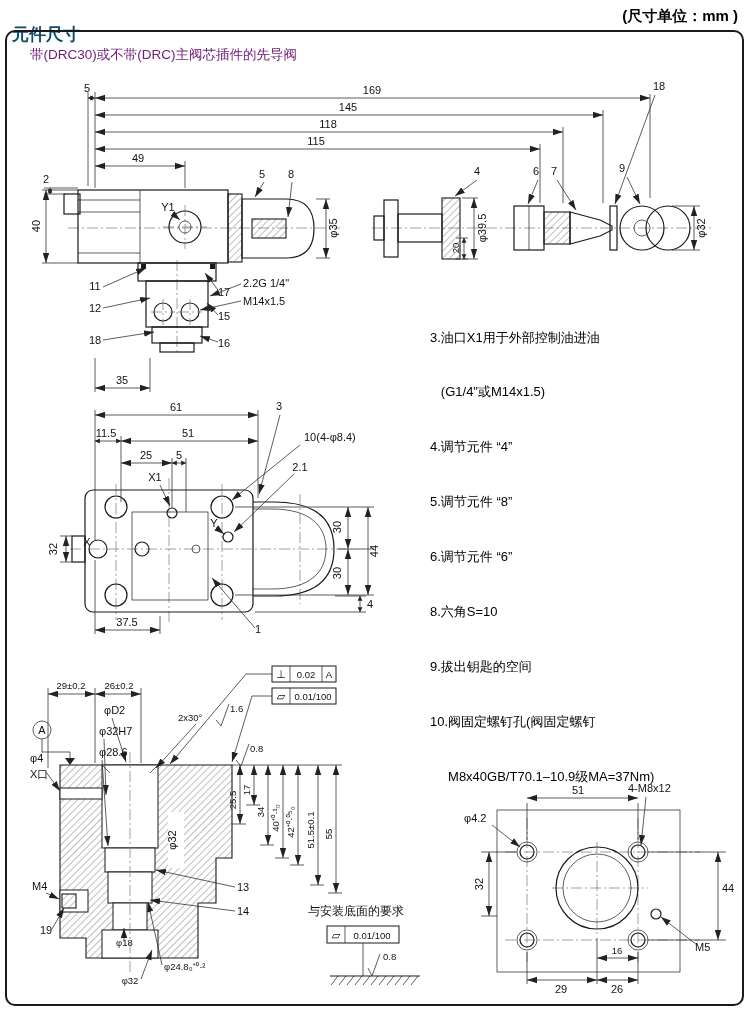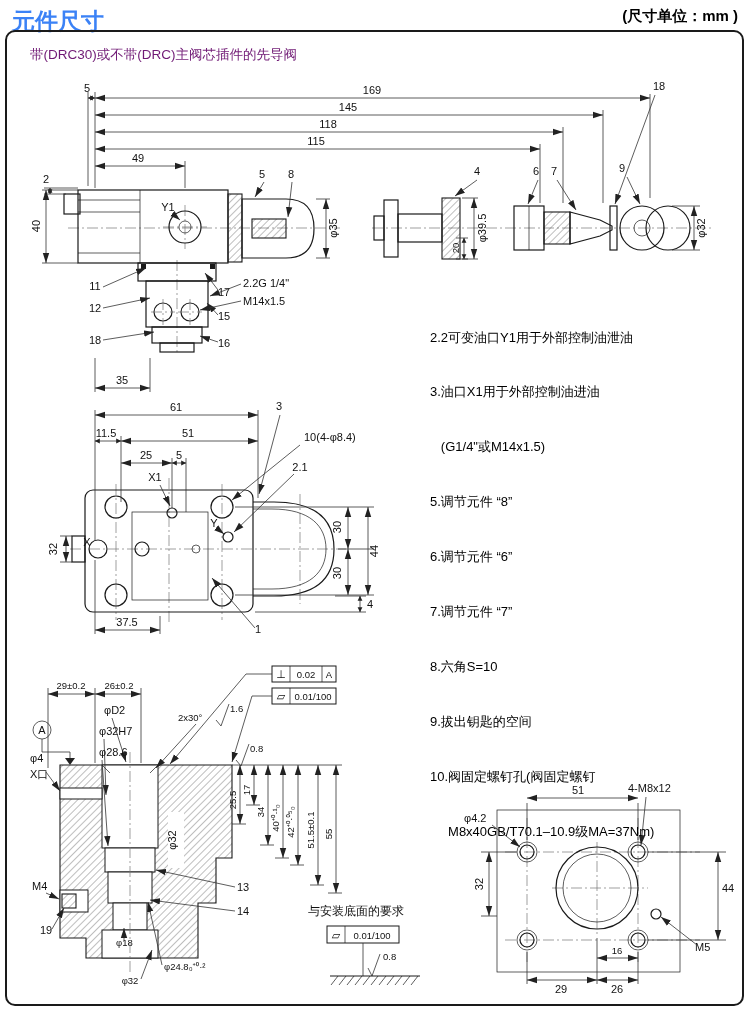--- a/index.html
+++ b/index.html
@@ -1,18 +1,18 @@
 <!DOCTYPE html>
 <html><head>
 <meta charset="utf-8">
 <style>
   *{margin:0;padding:0;box-sizing:border-box}
   html,body{background:#fff}
   .page{position:relative;width:750px;height:1013px;background:#fff;font-family:"Liberation Sans",sans-serif;overflow:hidden}
-  .hdr-title{position:absolute;left:12px;top:6px;font-size:23px;font-weight:bold;color:#3b82f6}
+  .hdr-title{position:absolute;left:12px;top:23px;font-size:17px;font-weight:bold;color:#0c4a6e}
   .hdr-unit{position:absolute;right:12px;top:7px;font-size:15px;font-weight:bold;color:#000}
   .frame{position:absolute;left:5px;top:30px;width:739px;height:976px;border:2px solid #1a1a1a;border-radius:10px}
   .subtitle{position:absolute;left:30px;top:46px;font-size:13.5px;color:#701a75}
   svg.draw{position:absolute;left:0;top:0}
   .notes{position:absolute;left:430px;top:292px;width:312px;font-size:13px;line-height:18.3px;color:#000;white-space:pre-wrap}
   svg text{font-family:"Liberation Sans",sans-serif;font-size:11px;fill:#111}
   svg .sm{font-size:9.5px}
   svg .zh{font-size:12px}
   .o{stroke:#1a1a1a;stroke-width:1.2;fill:none}
   .o2{stroke:#1a1a1a;stroke-width:0.7;fill:none}
@@ -372,26 +372,25 @@
         <text x="561" y="993" text-anchor="middle">29</text>
         <line class="dl da" x1="597" y1="980" x2="638" y2="980"></line>
         <text x="617" y="993" text-anchor="middle">26</text>
         <text x="695" y="951">M5</text>
         <line class="dl le" x1="697" y1="945" x2="661" y2="917"></line>
       </g>
     </g>
   </svg>
 
   <div class="notes">
-    <div>2.2可变油口Y1用于外部控制油泄油</div>
     <div>3.油口X1用于外部控制油进油</div>
     <div>   (G1/4"或M14x1.5)</div>
+    <div>4.调节元件 “4”</div>
     <div>5.调节元件 “8”</div>
     <div>6.调节元件 “6”</div>
-    <div>7.调节元件 “7”</div>
     <div>8.六角S=10</div>
     <div>9.拔出钥匙的空间</div>
     <div>10.阀固定螺钉孔(阀固定螺钉</div>
     <div>     M8x40GB/T70.1–10.9级MA=37Nm)</div>
     
     
     
     
     
     

